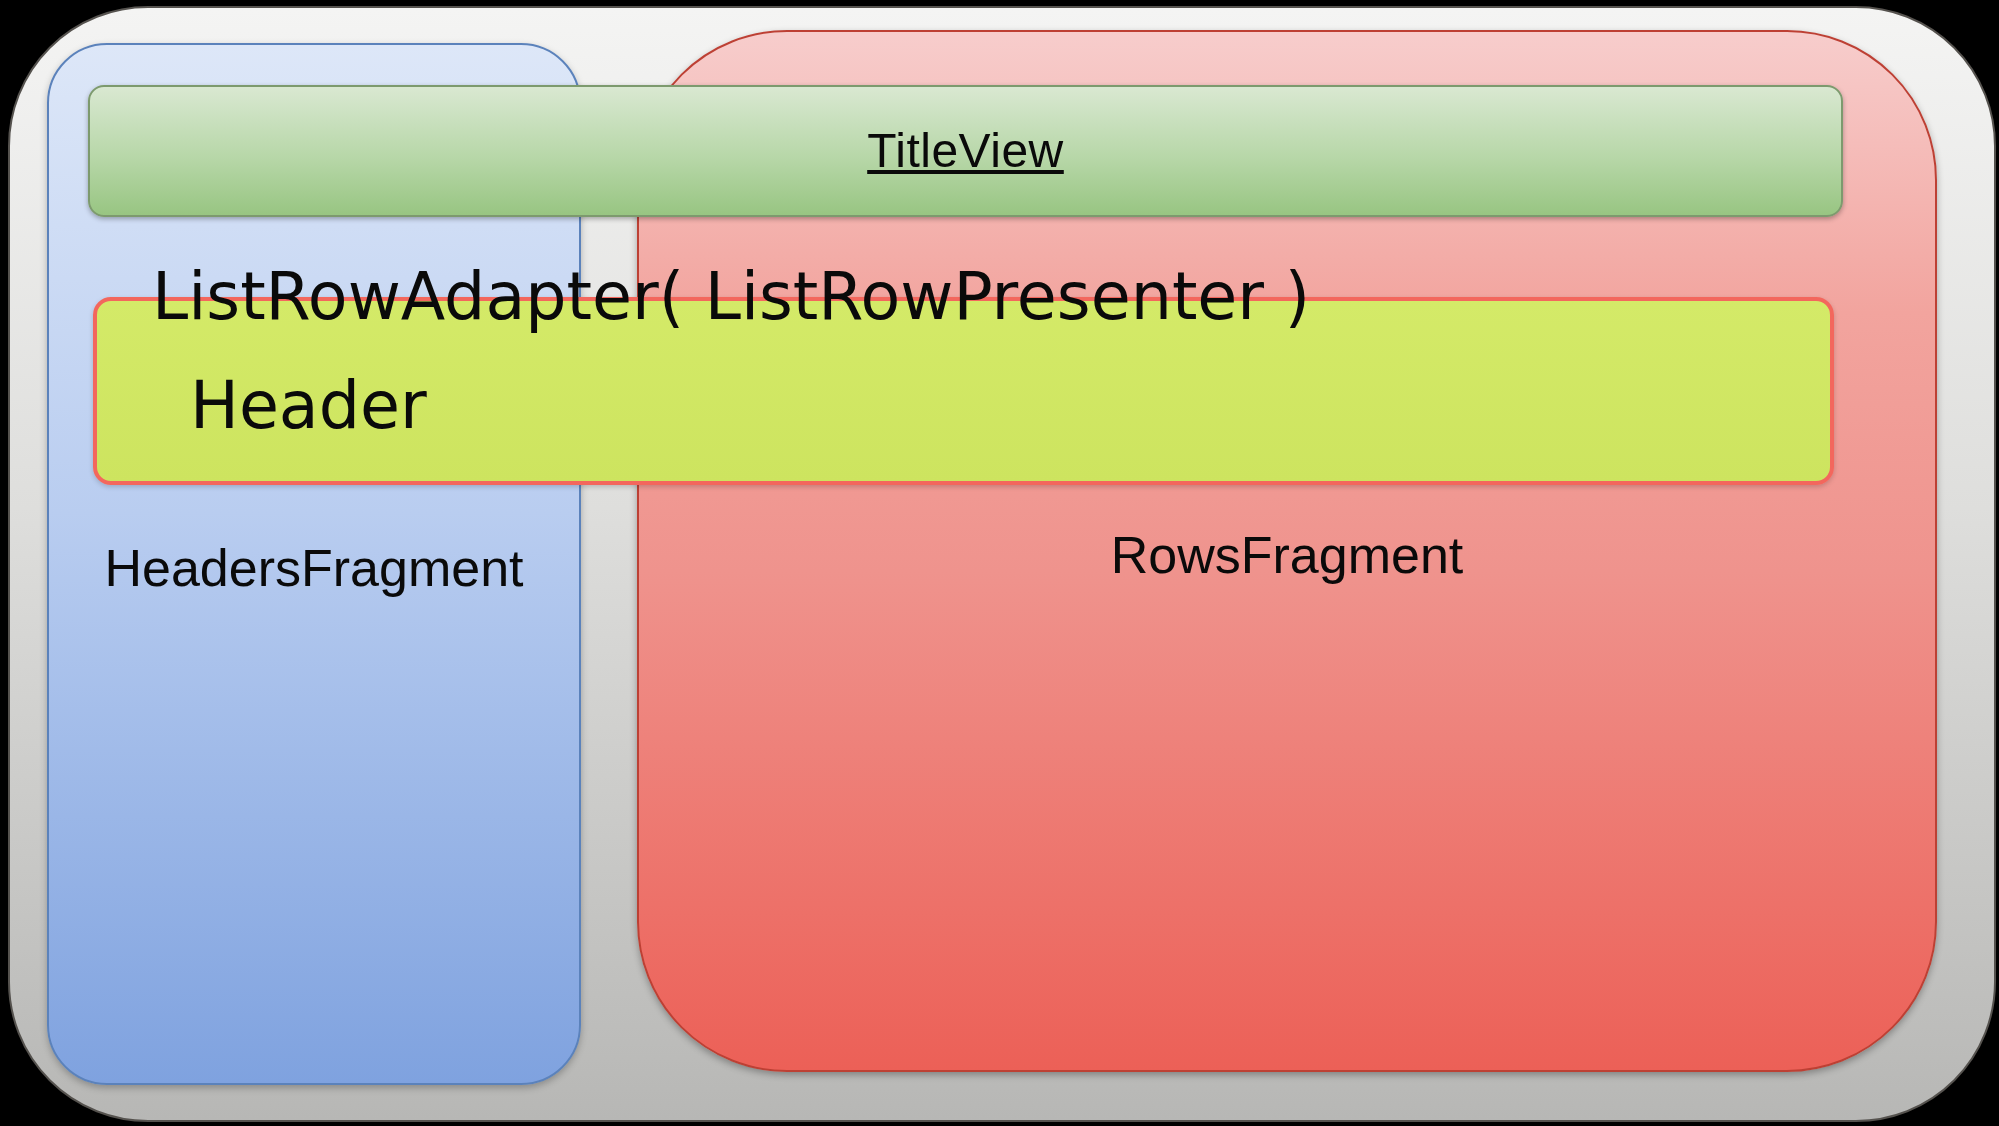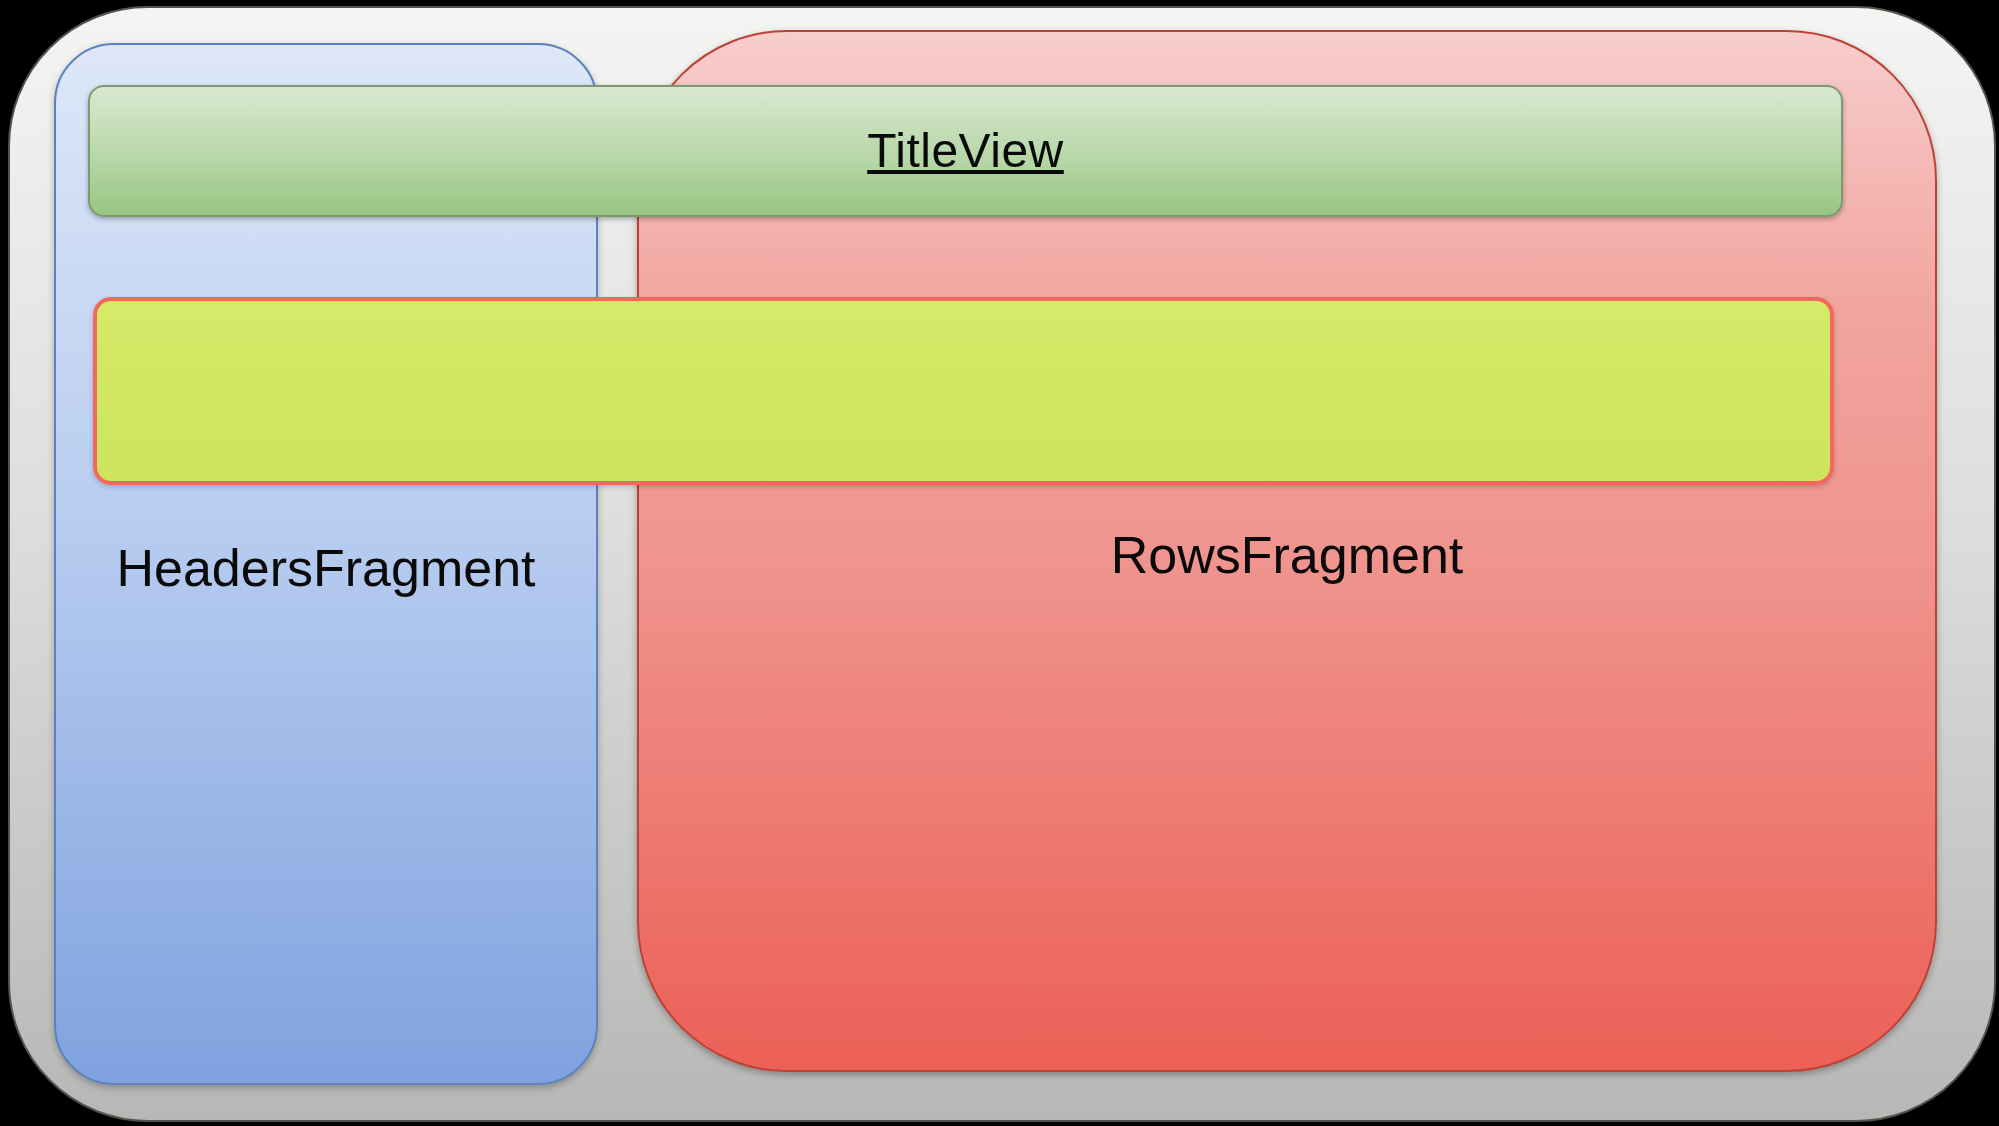--- a/index.html
+++ b/index.html
@@ -29,31 +29,30 @@
       var(--frame_top) 0%,
       #dededc 45%,
       var(--frame_bottom) 100%);
     border: 2px solid var(--frame_border);
     box-shadow: 0 4px 14px rgba(0,0,0,0.75);
     z-index: 1;
   }
 
   
   #headers-box {
-    left: 54px; top: 43px;
+    left: 47px; top: 43px;
     width: 530px; height: 1038px;
     border-radius: 60px;
     background: linear-gradient(180deg,
       var(--headers_top) 0%,
       #b9cdf0 45%,
       var(--headers_bottom) 100%);
     border: 2px solid var(--headers_border);
     box-shadow: 0 3px 7px rgba(0,0,0,0.25);
     z-index: 2;
-    padding-left: 10px;
   }
 
   
   #rows-box {
     left: 637px; top: 30px;
     width: 1296px; height: 1038px;
     border-radius: 150px;
     background: linear-gradient(180deg,
       var(--rows_top) 0%,
       #f2a49e 27%,
@@ -137,16 +136,18 @@
   <div id="rows-box" class="abs">
     <div class="abs fragment-label">RowsFragment</div>
   </div>
 
   <div id="title-bar" class="abs">
     <span class="bar-label">TitleView</span>
   </div>
 
   <div id="adapter-box" class="abs"></div>
 
+  <div id="adapter-line1" class="abs big-text">ListRowAdapter( ListRowPresenter )</div>
 
+  <div id="adapter-header-cell" class="abs big-text">Header</div>
 
 
 </div>
 
 </body></html>

